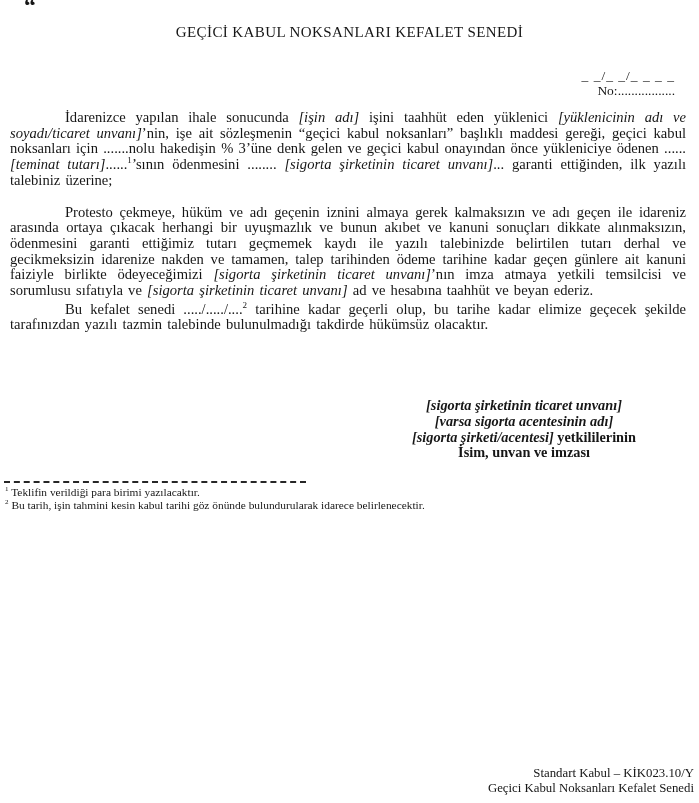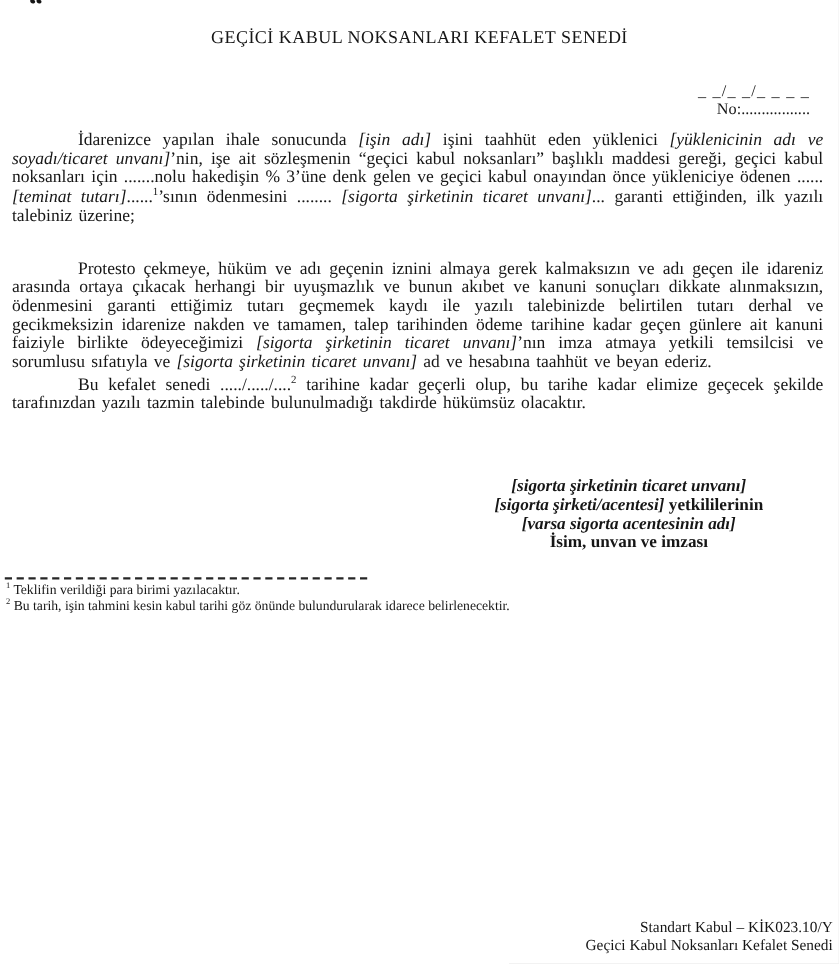--- a/index.html
+++ b/index.html
@@ -29,21 +29,21 @@
     position:absolute;top:68px;right:24px;
     text-align:right;font-size:13.5px;line-height:15px;
   }
   .date-line{letter-spacing:1px;white-space:pre;}
   .body-text{
     position:absolute;top:110px;left:10px;width:676px;
     font-size:14.6px;line-height:15.7px;
     text-align:justify;word-spacing:1.5px;
   }
   .body-text p{margin:0;text-indent:55px;}
-  .body-text p + p{margin-top:28px;}
+  .body-text p + p{margin-top:16px;}
   .body-text p.para-3{margin-top:3px;}
   sup{font-size:.62em;line-height:0;vertical-align:super;}
   .signature{
     position:absolute;top:398px;left:348px;width:352px;
     text-align:center;font-size:14.3px;line-height:15.8px;
     font-weight:bold;
   }
   .footnote-sep{
     position:absolute;top:481px;left:4px;width:302px;
     border-top:2px dashed #262626;height:0;
@@ -73,22 +73,22 @@
   </div>
 
   <div class="body-text">
     <p class="para-1"><span>İdarenizce yapılan ihale sonucunda </span><span style="font-style: italic;">[işin adı]</span><span> işini taahhüt eden yüklenici </span><span style="font-style: italic;">[yüklenicinin adı ve soyadı/ticaret unvanı]</span><span>’nin, işe ait sözleşmenin “geçici kabul noksanları” başlıklı maddesi gereği, geçici kabul noksanları için .......nolu hakedişin % 3’üne denk gelen ve geçici kabul onayından önce yükleniciye ödenen ......</span><span style="font-style: italic;">[teminat tutarı]</span><span>......</span><sup>1</sup><span>’sının ödenmesini  ........ </span><span style="font-style: italic;">[sigorta şirketinin ticaret unvanı]</span><span>... garanti ettiğinden, ilk yazılı talebiniz üzerine;</span></p>
     <p class="para-2"><span>Protesto çekmeye, hüküm ve adı geçenin iznini almaya gerek kalmaksızın ve adı geçen ile idareniz arasında ortaya çıkacak herhangi bir uyuşmazlık ve bunun akıbet ve kanuni sonuçları dikkate alınmaksızın, ödenmesini garanti ettiğimiz tutarı geçmemek kaydı ile yazılı talebinizde belirtilen tutarı derhal ve gecikmeksizin idarenize nakden ve tamamen, talep tarihinden ödeme tarihine kadar geçen günlere ait kanuni faiziyle birlikte ödeyeceğimizi </span><span style="font-style: italic;">[sigorta şirketinin ticaret unvanı]</span><span>’nın imza atmaya yetkili temsilcisi ve sorumlusu sıfatıyla ve </span><span style="font-style: italic;">[sigorta şirketinin ticaret unvanı]</span><span> ad ve hesabına taahhüt ve beyan ederiz.</span></p>
     <p class="para-3"><span>Bu kefalet senedi ...../...../....</span><sup>2</sup><span> tarihine kadar geçerli olup, bu tarihe kadar elimize geçecek şekilde tarafınızdan yazılı tazmin talebinde bulunulmadığı takdirde hükümsüz olacaktır.</span></p>
   </div>
 
   <div class="signature">
     <div><span style="font-style: italic;">[sigorta şirketinin ticaret unvanı]</span></div>
+    <div><span style="font-style: italic;">[varsa sigorta acentesinin adı]</span></div>
     <div><span style="font-style: italic;">[sigorta şirketi/acentesi]</span><span> yetkililerinin</span></div>
-    <div><span style="font-style: italic;">[varsa sigorta acentesinin adı]</span></div>
     <div><span>İsim, unvan ve imzası</span></div>
   </div>
 
   <div class="footnote-sep"></div>
 
   <div class="footnotes">
     <div><sup>1</sup><span> Teklifin verildiği para birimi yazılacaktır.</span></div>
     <div><sup>2</sup><span> Bu tarih, işin tahmini kesin kabul tarihi göz önünde bulundurularak idarece belirlenecektir.</span></div>
   </div>
 

